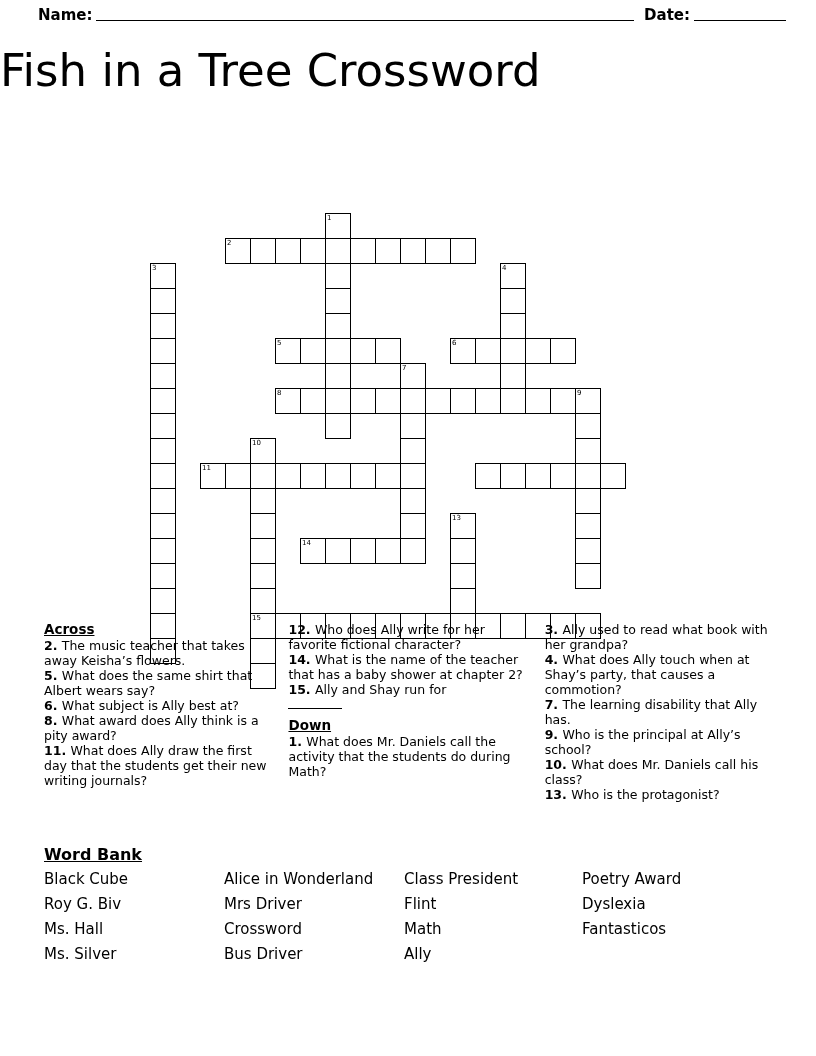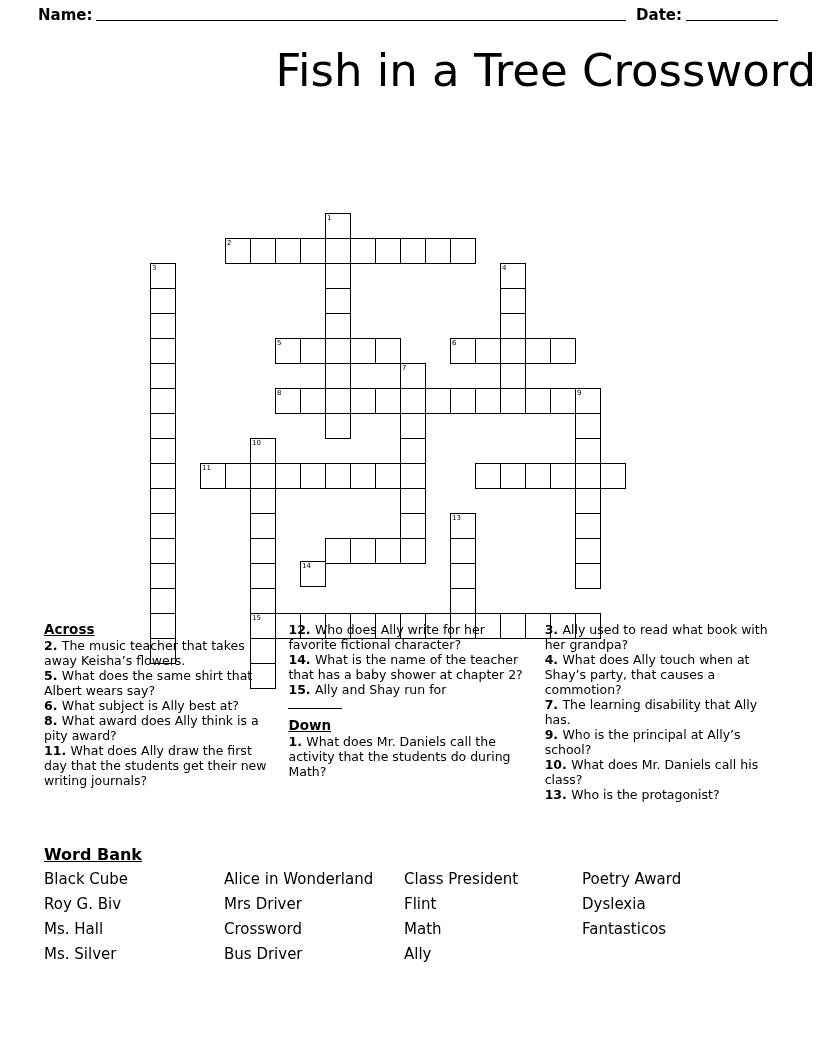--- a/index.html
+++ b/index.html
@@ -13,21 +13,21 @@
     font-family: "DejaVu Sans", sans-serif;
     color: #000000;
     position: relative;
     overflow: hidden;
   }
 
   
   .header {
     display: flex;
     align-items: flex-end;
-    padding: 6px 38px 0 38px;
+    padding: 6px 30px 0 38px;
     font-size: 15px;
     font-weight: bold;
     white-space: nowrap;
   }
   .header .name-label { margin-right: 4px; }
   .header .name-line {
     flex: 1 1 auto;
     border-bottom: 1px solid #000;
     height: 13px;
     margin: 0 10px 3px 0;
@@ -35,21 +35,21 @@
   .header .date-label { margin-right: 4px; }
   .header .date-line {
     width: 92px;
     border-bottom: 1px solid #000;
     height: 13px;
     margin-bottom: 3px;
   }
 
   
   .title {
-    text-align: right;
+    text-align: left;
     font-size: 45px;
     font-weight: normal;
     letter-spacing: 0px;
     margin: 20px 0 8px 0;
     font-family: "DejaVu Sans", sans-serif;
   }
 
   
   .grid-wrap {
     position: relative;
@@ -241,21 +241,21 @@
     <div class="cell" style="left: 575px; top: 383px;"></div>
     <div class="cell" style="left: 150px; top: 408px;"></div>
     <div class="cell" style="left: 250px; top: 408px;"></div>
     <div class="cell" style="left: 400px; top: 408px;"></div>
     <div class="cell" style="left: 450px; top: 408px;">
       <span class="num">13</span>
     </div>
     <div class="cell" style="left: 575px; top: 408px;"></div>
     <div class="cell" style="left: 150px; top: 433px;"></div>
     <div class="cell" style="left: 250px; top: 433px;"></div>
-    <div class="cell" style="left: 300px; top: 433px; margin-top: 23px;">
+    <div class="cell" style="left: 300px; top: 433px;">
       <span class="num">14</span>
     </div>
     <div class="cell" style="left: 325px; top: 433px;"></div>
     <div class="cell" style="left: 350px; top: 433px;"></div>
     <div class="cell" style="left: 375px; top: 433px;"></div>
     <div class="cell" style="left: 400px; top: 433px;"></div>
     <div class="cell" style="left: 450px; top: 433px;"></div>
     <div class="cell" style="left: 575px; top: 433px;"></div>
     <div class="cell" style="left: 150px; top: 458px;"></div>
     <div class="cell" style="left: 250px; top: 458px;"></div>

